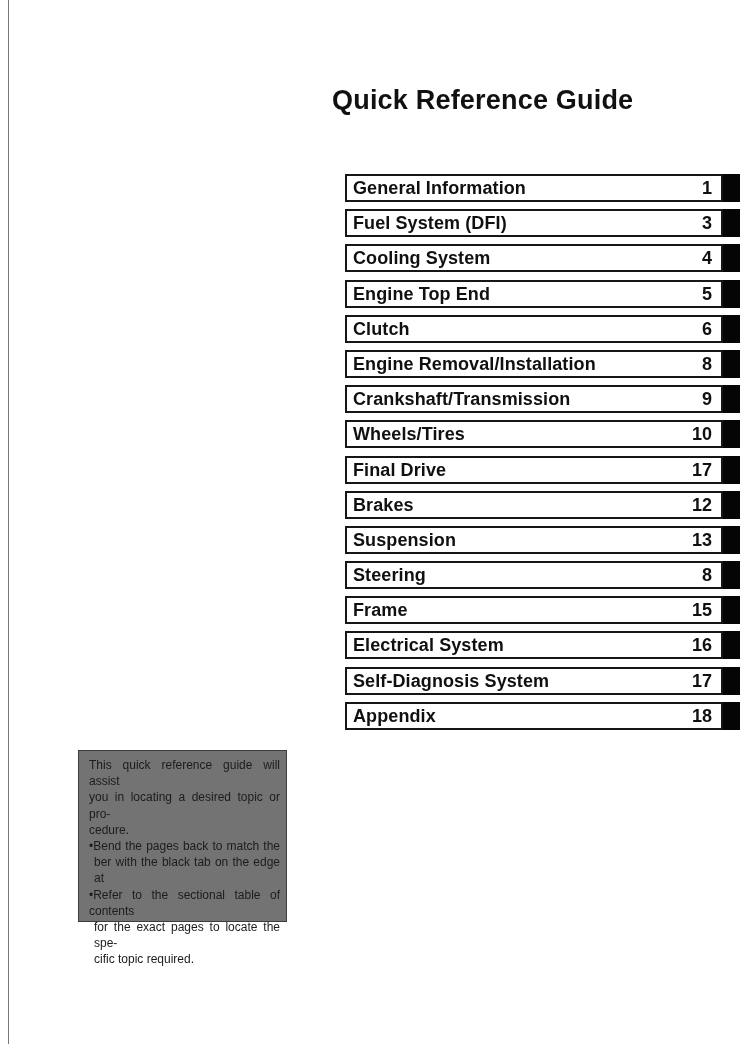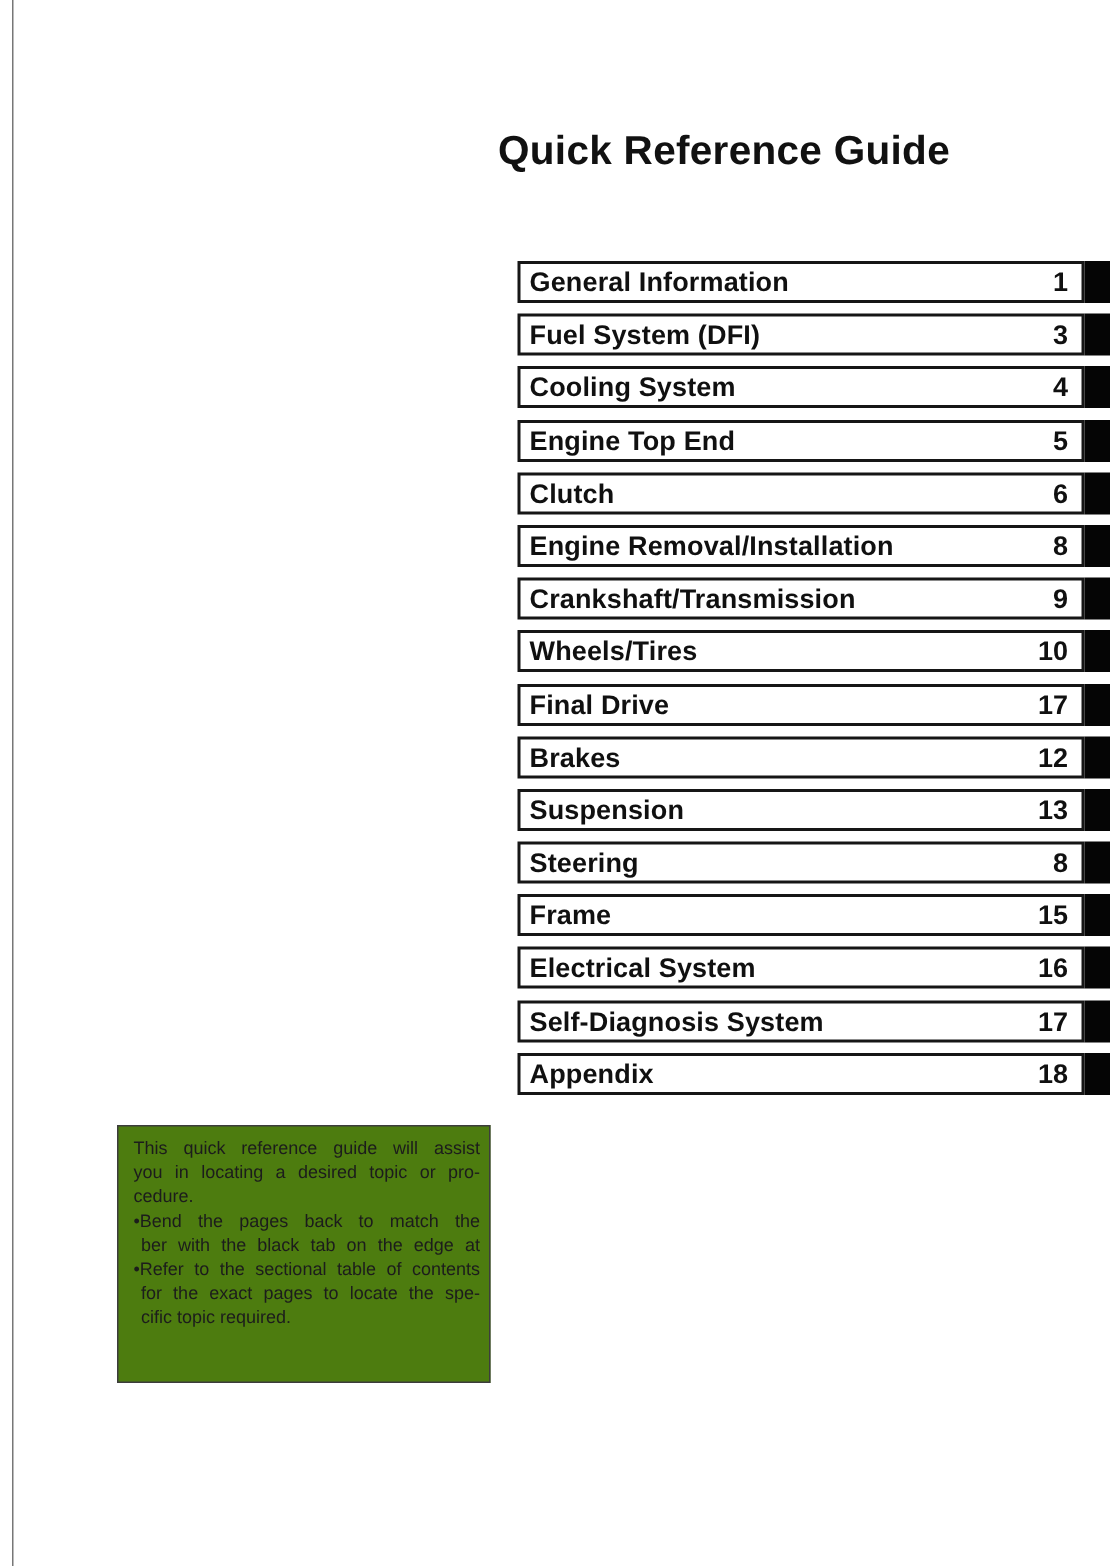--- a/index.html
+++ b/index.html
@@ -37,22 +37,22 @@
     letter-spacing:0.1px;color:#101010;line-height:24px;
   }
   .chapter-number{
     font-size:18px;font-weight:bold;color:#101010;line-height:24px;
   }
   .chapter-tab{
     width:17px;height:28px;background:#050505;flex:none;
   }
   .note-box{
     position:absolute;left:78px;top:750px;
-    box-sizing:border-box;width:249px;height:172px;
-    border:1px solid #3c3c3c;background:#4d7c0f;
+    box-sizing:border-box;width:209px;height:172px;
+    border:1px solid #3c3c3c;background:#737373;
     padding:6px 6px 0 10px;
   }
   .note-line{
     font-size:12px;line-height:16.2px;color:#1c1c1c;
     text-align:justify;
   }
   .note-line.just{ text-align-last:justify; }
   .note-line.ind{ padding-left:5px; }
 </style>
 </head>

